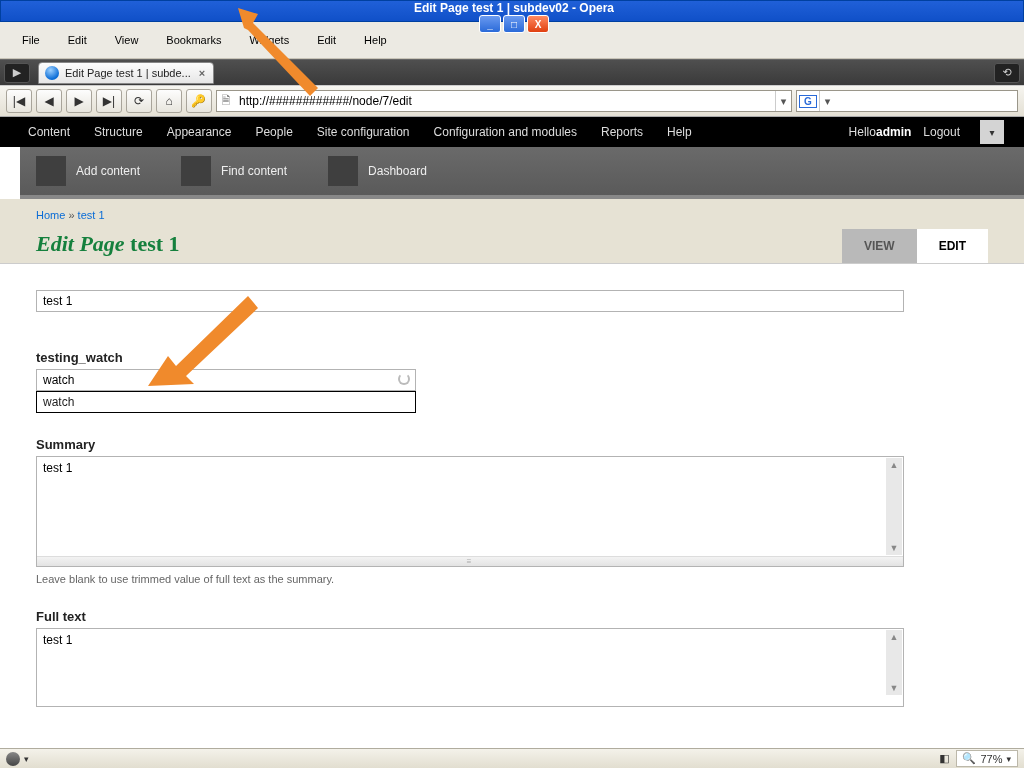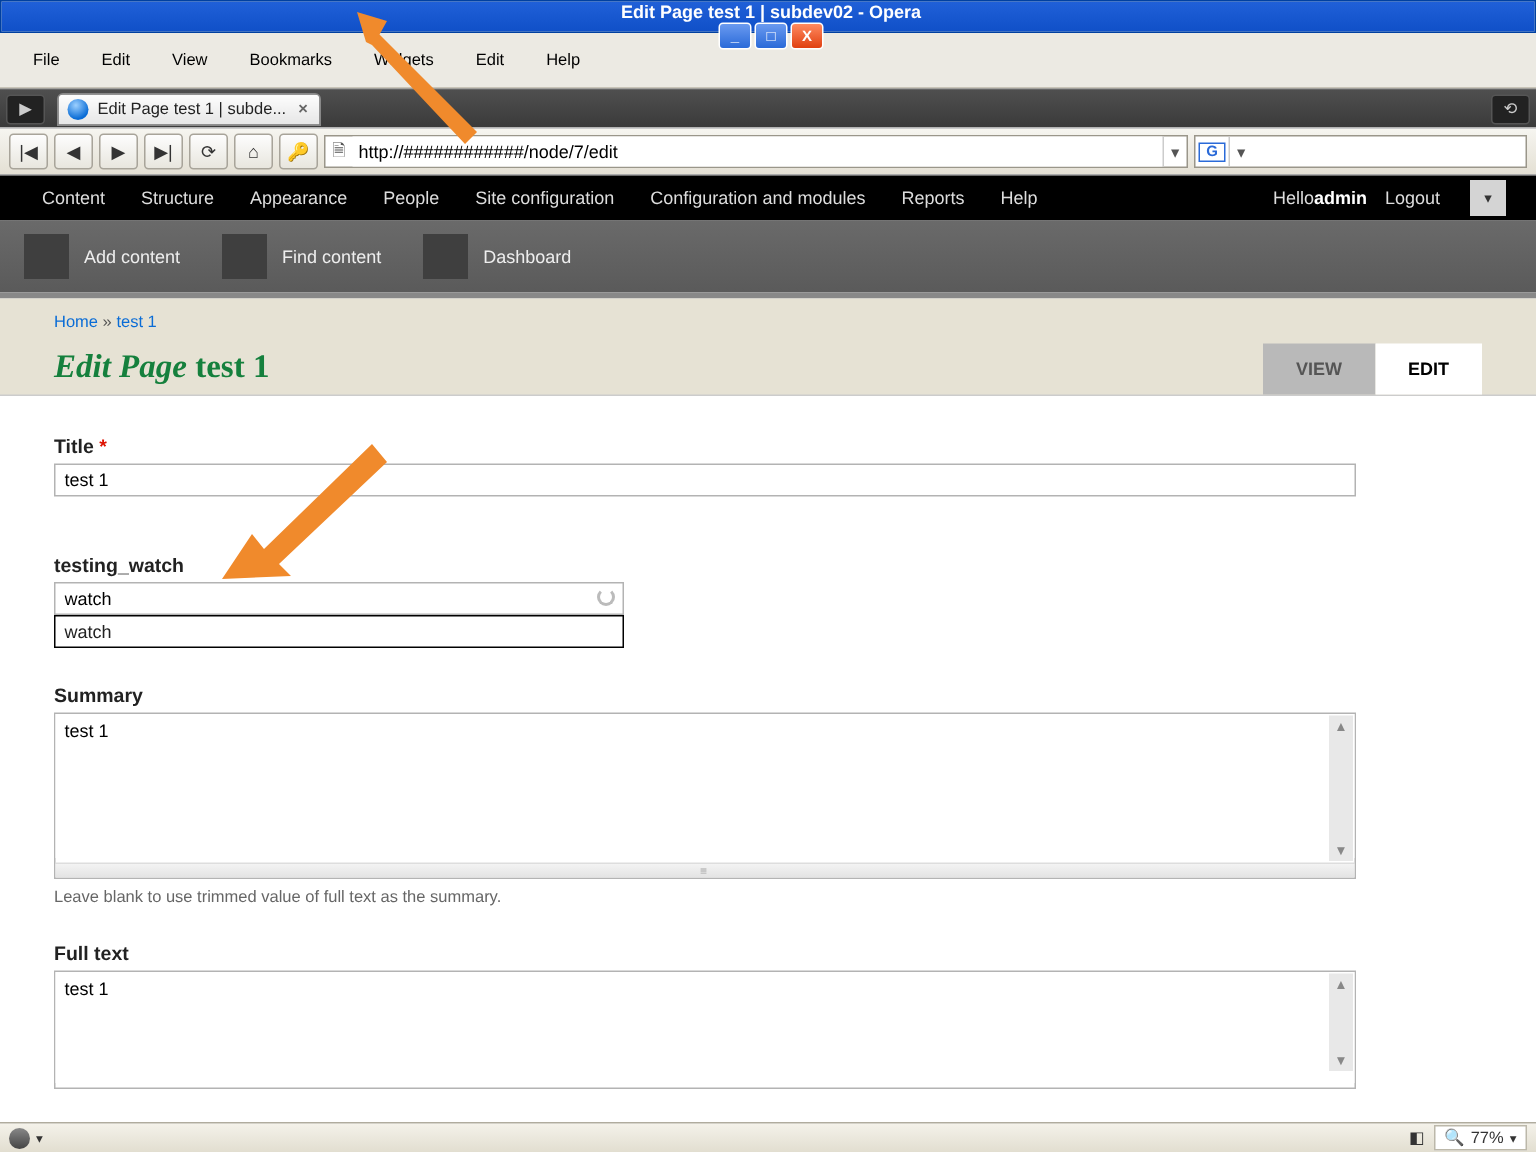--- a/index.html
+++ b/index.html
@@ -39,21 +39,21 @@
 .searchfield .dd { width: 16px; text-align: center; color: #555; border-left: 1px solid #ccc; height: 100%; display:flex; align-items:center; justify-content:center; }
 
 
 .adminbar { height: 30px; background: #000; color: #ddd; display: flex; align-items: center; padding: 0 20px 0 16px; font-size: 12px; }
 .adminbar .aitem { padding: 0 12px; line-height: 30px; cursor: pointer; }
 .adminbar .right { margin-left: auto; display: flex; align-items: center; }
 .adminbar .right b { color: #fff; }
 .adminbar .gear { width: 24px; height: 24px; background: #d4d4d4; margin-left: 8px; display:flex; align-items:center; justify-content:center; font-size:10px; color:#333; }
 
 
-.shortbar { height: 52px; background: linear-gradient(#6a6a6a,#5a5a5a); display: flex; align-items: center; padding: 0 16px; gap: 28px; border-bottom: 4px solid #888; }
+.shortbar { height: 52px; background: linear-gradient(#6a6a6a,#5a5a5a); display: flex; align-items: center; padding: 0 16px; gap: 41px; border-bottom: 4px solid #888; margin-left: 20px; }
 .shortbar .scut { display: flex; align-items: center; gap: 10px; color: #eee; font-size: 12px; }
 .shortbar .sq { width: 30px; height: 30px; background: #3f3f3f; }
 
 
 .pagehead { background: #e6e2d4; border-bottom: 1px solid #ccc; padding: 10px 36px 0; }
 .crumbs { font-size: 11px; color: #0a6cd6; margin-bottom: 10px; }
 .crumbs .sep { color: #555; }
 .htitle { font-family: Georgia, serif; font-size: 22px; font-style: italic; color: #15803d; display: inline-block; margin-bottom: 6px; }
 .htitle .nowrap { font-style: normal; }
 .tabs-local { float: right; display: flex; margin-top: -4px; }
@@ -183,21 +183,20 @@
     <h1 class="htitle"><span>Edit Page</span><span class="nowrap"> test 1</span></h1>
     <div class="tabs-local" style="margin-left:auto;">
       <div class="lt">VIEW</div>
       <div class="lt active">EDIT</div>
     </div>
   </div>
 </div>
 
 <div class="form">
   <div class="section">
-    <label class="flabel"><span>Title </span><span class="req">*</span></label>
     <input class="tinput" value="test 1" style="">
   </div>
 
   <div class="section" style="margin-top:38px;">
     <label class="flabel">testing_watch</label>
     <div class="autocomplete">
       <input class="tinput" value="watch" style="">
       <span class="throbber"></span>
     </div>
     <div class="ac-dropdown">

